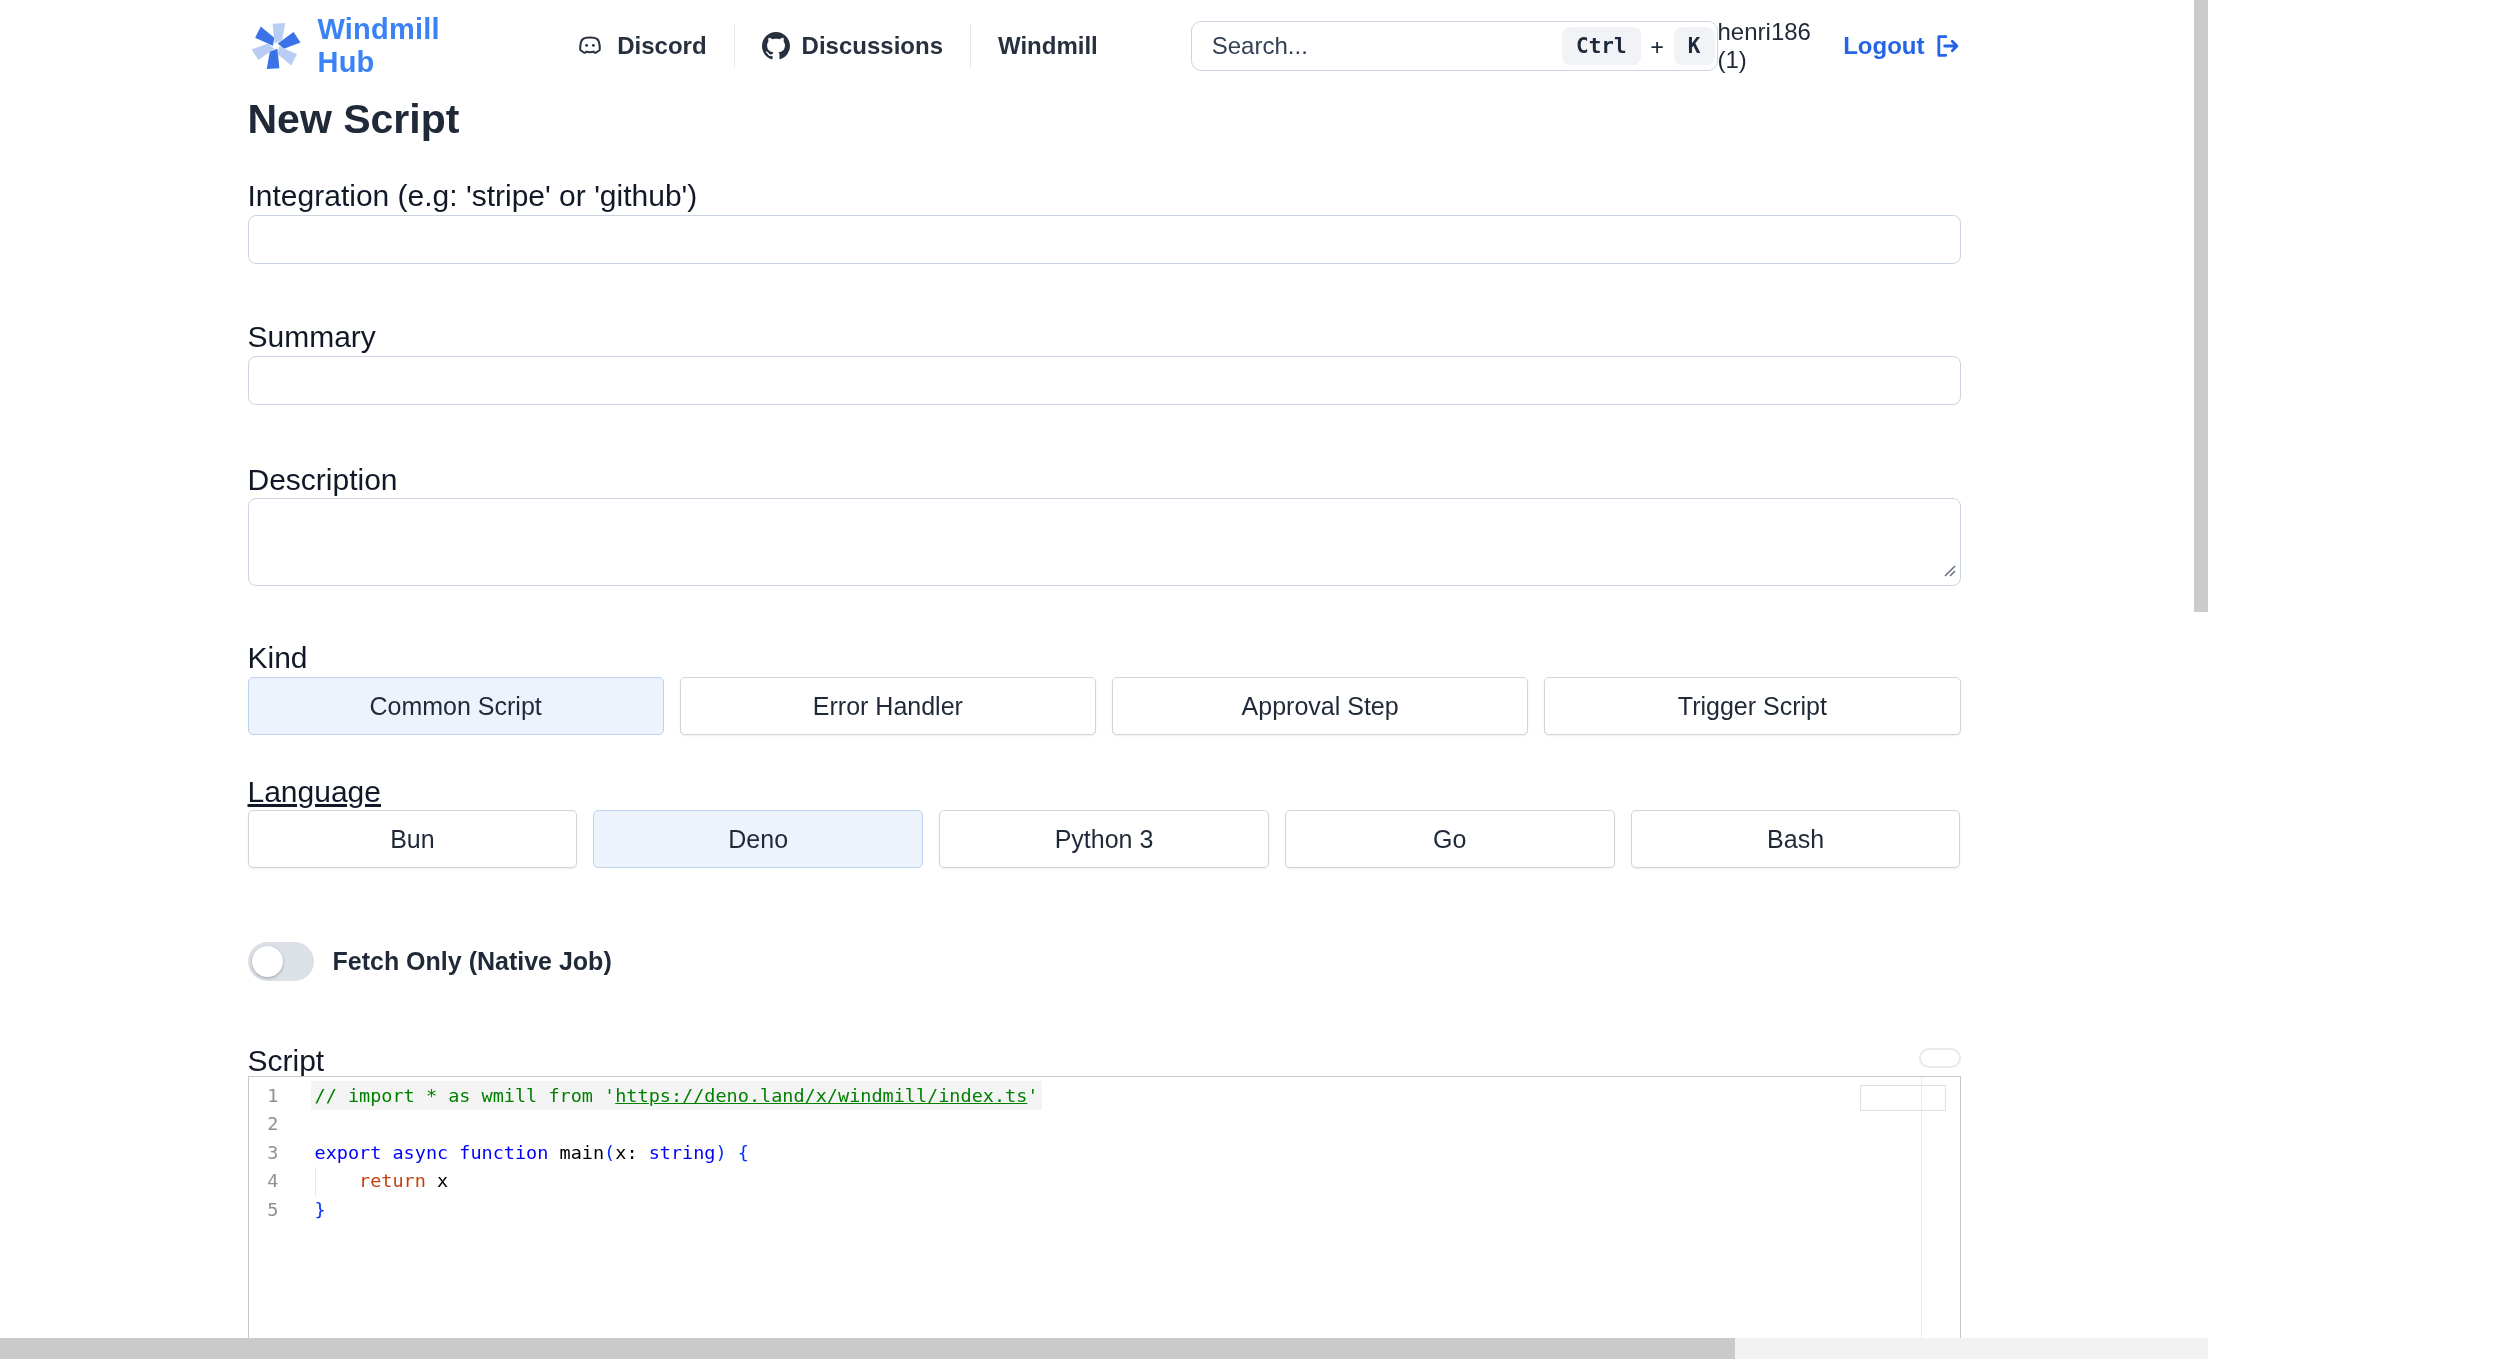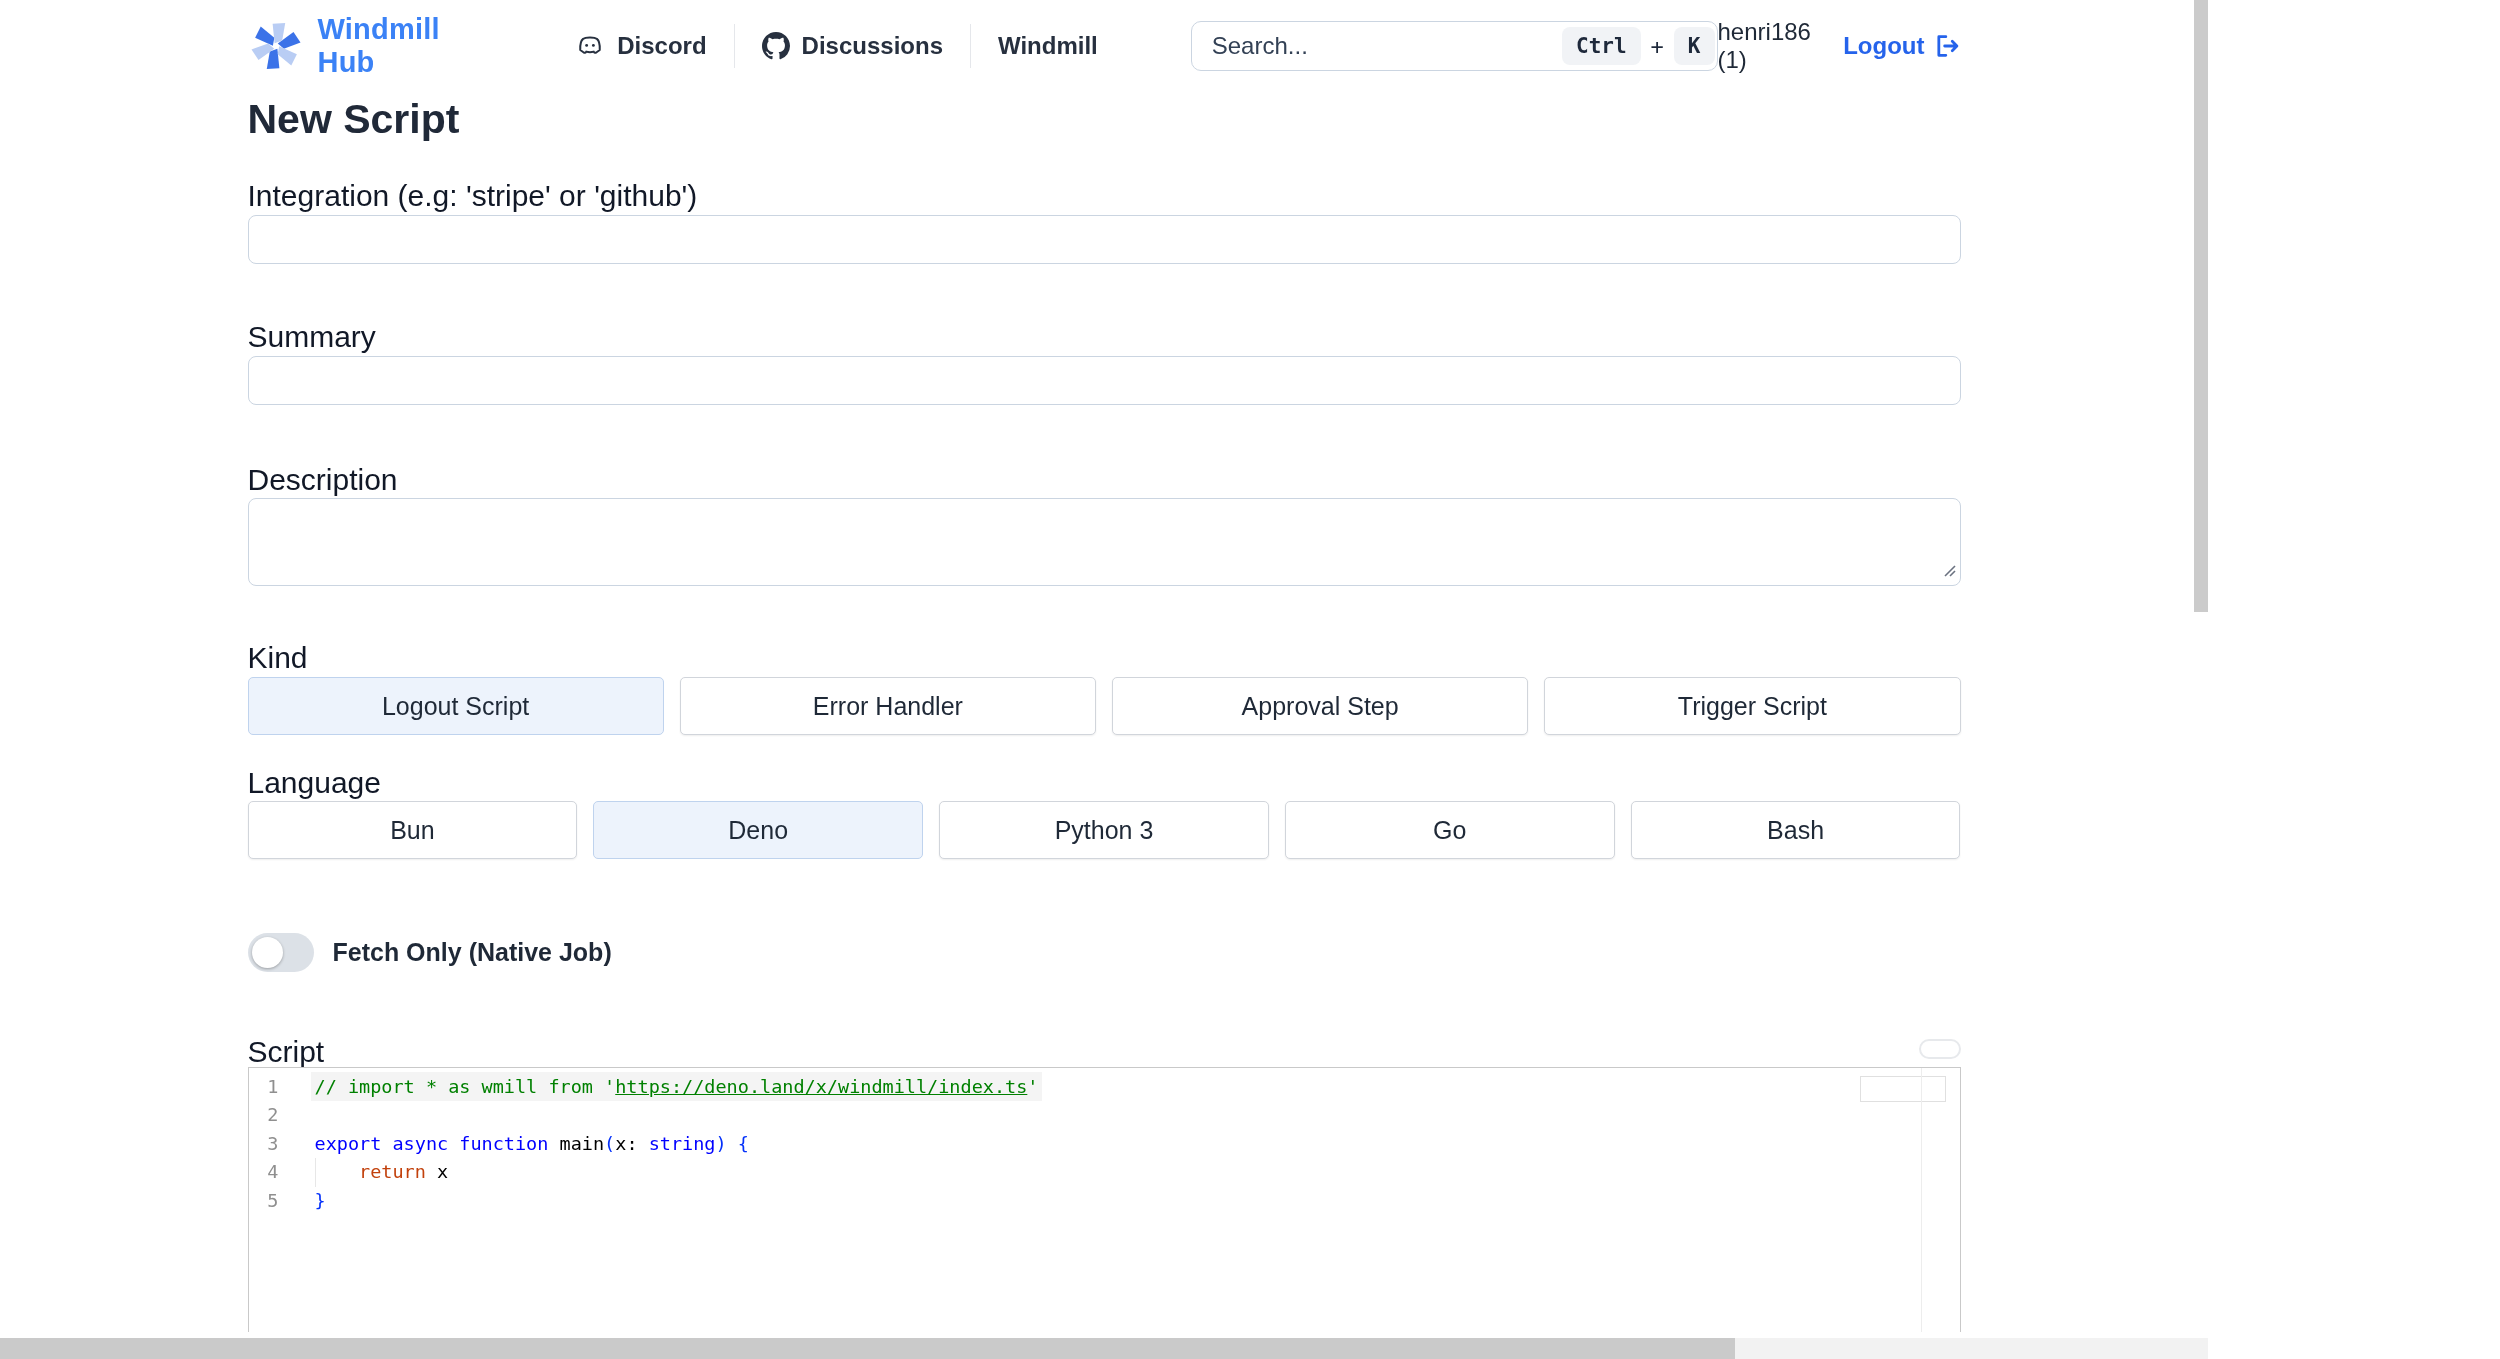--- a/index.html
+++ b/index.html
@@ -28,21 +28,21 @@
   .user-name { font-size:24px; color:#1f2937; }
   .logout { display:flex; align-items:center; gap:8px; font-size:24px; font-weight:bold; color:#2563eb; cursor:pointer; }
 
   
   h1 { font-size:41px; font-weight:bold; color:#202938; margin-top:4px; }
   .field-label { font-size:30px; color:#111827; line-height:30px; }
   .lbl-integration { margin-top:38px; }
   .lbl-summary { margin-top:58px; }
   .lbl-description { margin-top:60px; }
   .lbl-kind { margin-top:57px; }
-  .lbl-language { margin-top:33px; }
+  .lbl-language { margin-top:42px;text-decoration:underline; }
   .lbl-script { margin-top:65px; }
 
   .text-input { display:block; width:100%; height:49px; margin-top:4px; border:1px solid #cbd5e1;
     border-radius:8px; background:#fff; font-size:24px; padding:0 16px; color:#1f2937; outline:none; }
   .textarea-wrap { position:relative; margin-top:3px; }
   .text-area { display:block; width:100%; height:88px; border:1px solid #cbd5e1; border-radius:8px;
     background:#fff; font-size:24px; padding:10px 16px; color:#1f2937; resize:none; outline:none;
     font-family:"Liberation Sans", sans-serif; }
   .resize-handle { position:absolute; right:5px; bottom:5px; }
 
@@ -175,21 +175,21 @@
         <span class="resize-handle">
           <svg width="15" height="15" viewBox="0 0 15 15" stroke="#6b7280" stroke-width="1.6">
             <line x1="4" y1="14" x2="14" y2="4"></line>
             <line x1="9" y1="14" x2="14" y2="9"></line>
           </svg>
         </span>
       </div>
 
       <div class="field-label lbl-kind">Kind</div>
       <div class="options-row" id="kind-row">
-          <button class="opt selected">Logout Script</button>
+          <button class="opt selected">Common Script</button>
           <button class="opt">Error Handler</button>
           <button class="opt">Approval Step</button>
           <button class="opt">Trigger Script</button>
         </div>
 
       <div class="field-label lbl-language">Language</div>
       <div class="options-row row-language" id="language-row">
           <button class="opt">Bun</button>
           <button class="opt selected">Deno</button>
           <button class="opt">Python 3</button>

